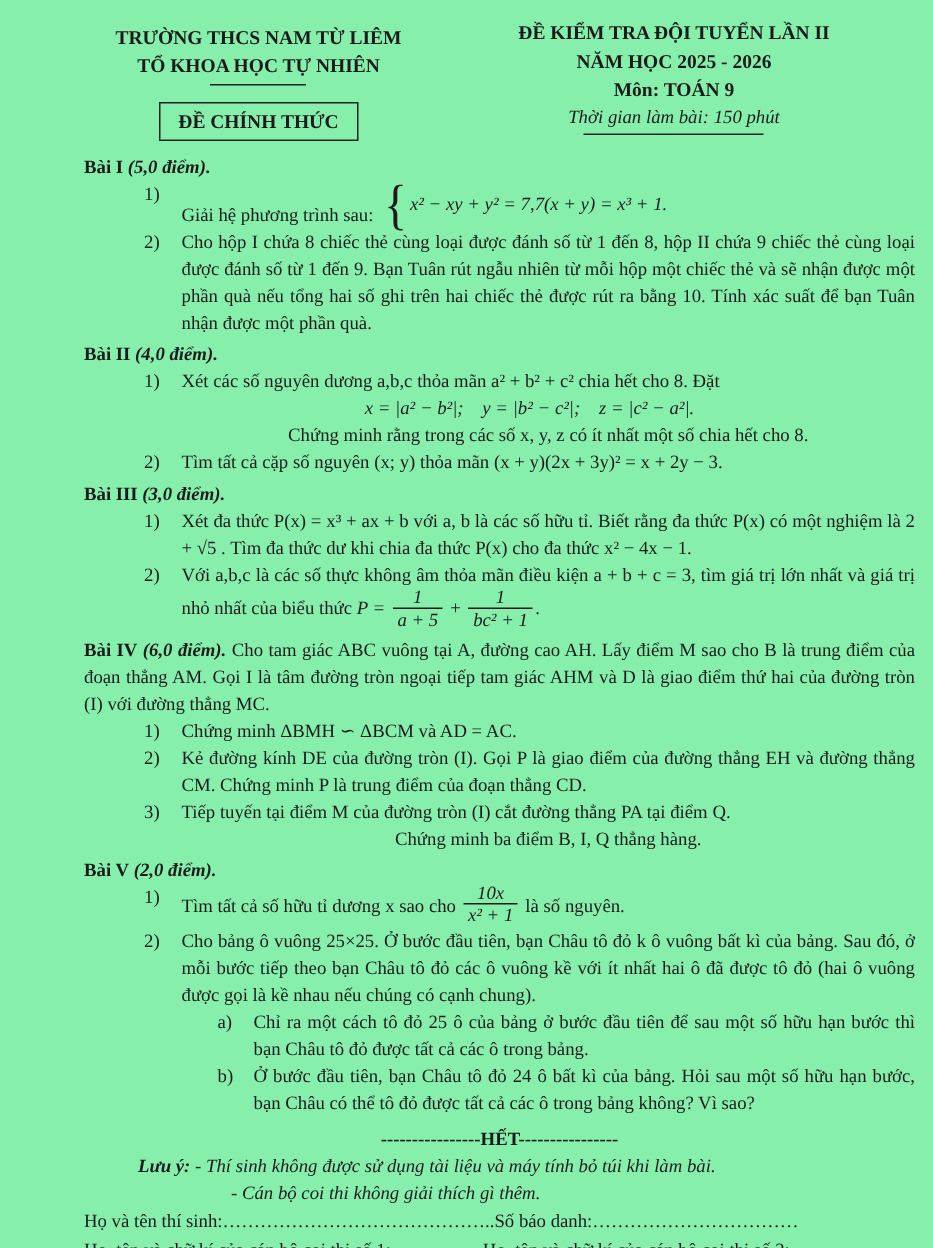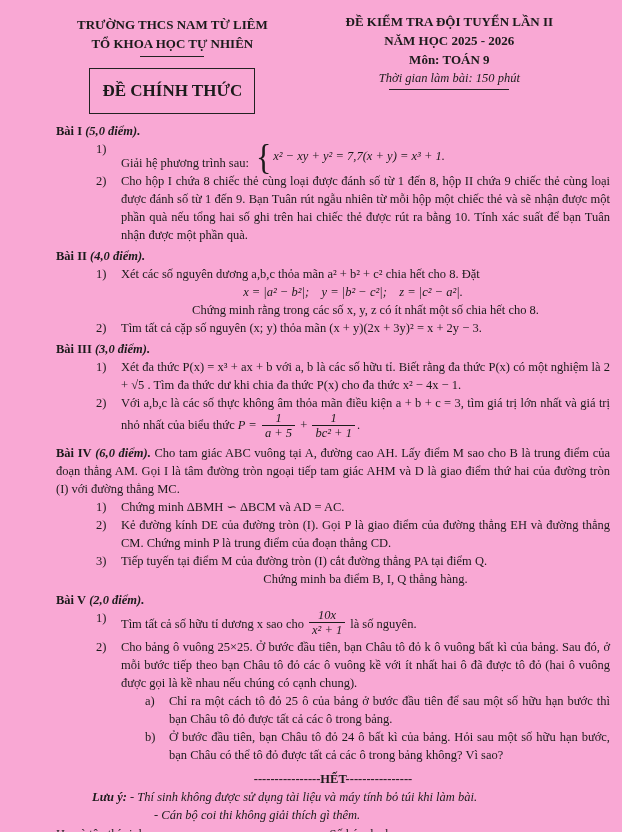--- a/index.html
+++ b/index.html
@@ -1,29 +1,29 @@
 <!DOCTYPE html>
 <html><head>
 <meta charset="utf-8">
 <style>
   html,body{margin:0;padding:0;background:#e8e8e8;}
   .page{
-    width:622px;height:832px;background:#f9a8d4;box-sizing:border-box;
+    width:622px;height:832px;background:#86efac;box-sizing:border-box;
     padding:12px 12px 0 56px;overflow:hidden;color:#1b1b1b;
     font-family:"Liberation Serif","DejaVu Serif",serif;
     font-size:12.5px;line-height:18px;
   }
   
   .header{display:flex;width:100%;margin-bottom:8px;}
   .header .left{width:42%;text-align:center;padding-top:3px;}
   .header .right{width:58%;text-align:center;}
   .hb{font-weight:bold;font-size:13px;line-height:19px;}
   .rule-sm{width:64px;border-top:1.4px solid #222;margin:3px auto 4px;}
   .rule-md{width:120px;border-top:1.4px solid #222;margin:2px auto 0;}
-  .badge{display:inline-block;border:1.3px solid #222;padding:13px 12px;font-weight:bold;font-size:17px;margin-top:7px;}
+  .badge{display:inline-block;border:1.3px solid #222;padding:3px 12px;font-weight:bold;font-size:13px;margin-top:7px;}
   .it{font-style:italic;}
   
   .prob{margin-top:3px;}
   .ptitle{font-weight:bold;}
   .ppoints{font-weight:bold;font-style:italic;}
   p{margin:0;text-align:justify;}
   .item{display:grid;grid-template-columns:25px 1fr;margin-left:40px;text-align:justify;}
   .item .no{text-align:left;}
   .subitem{display:grid;grid-template-columns:24px 1fr;margin-left:89px;text-align:justify;}
   .math{font-style:italic;}

